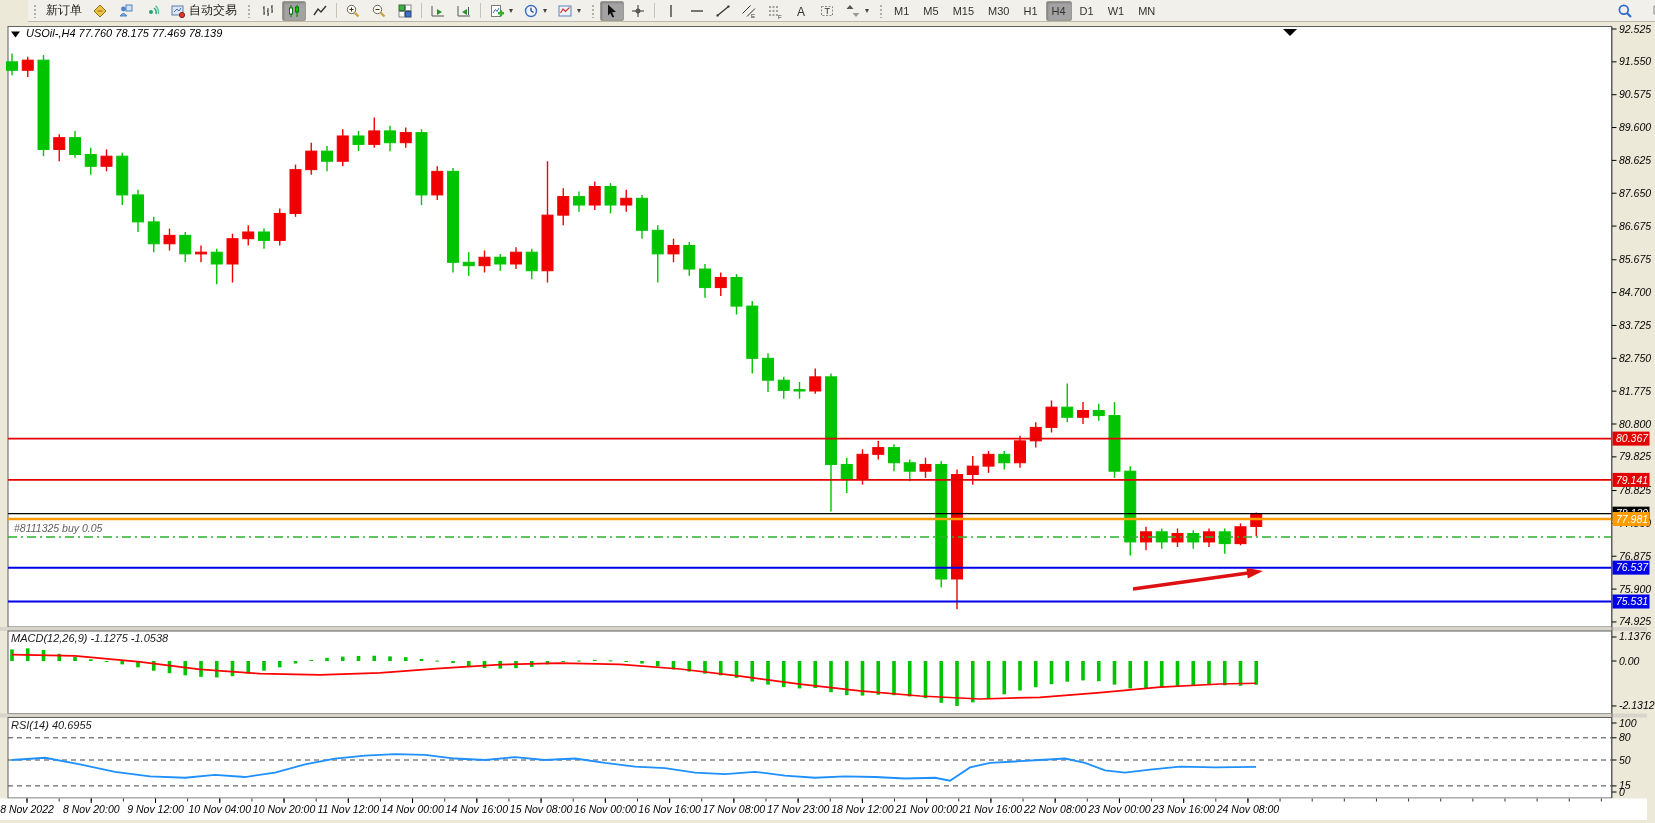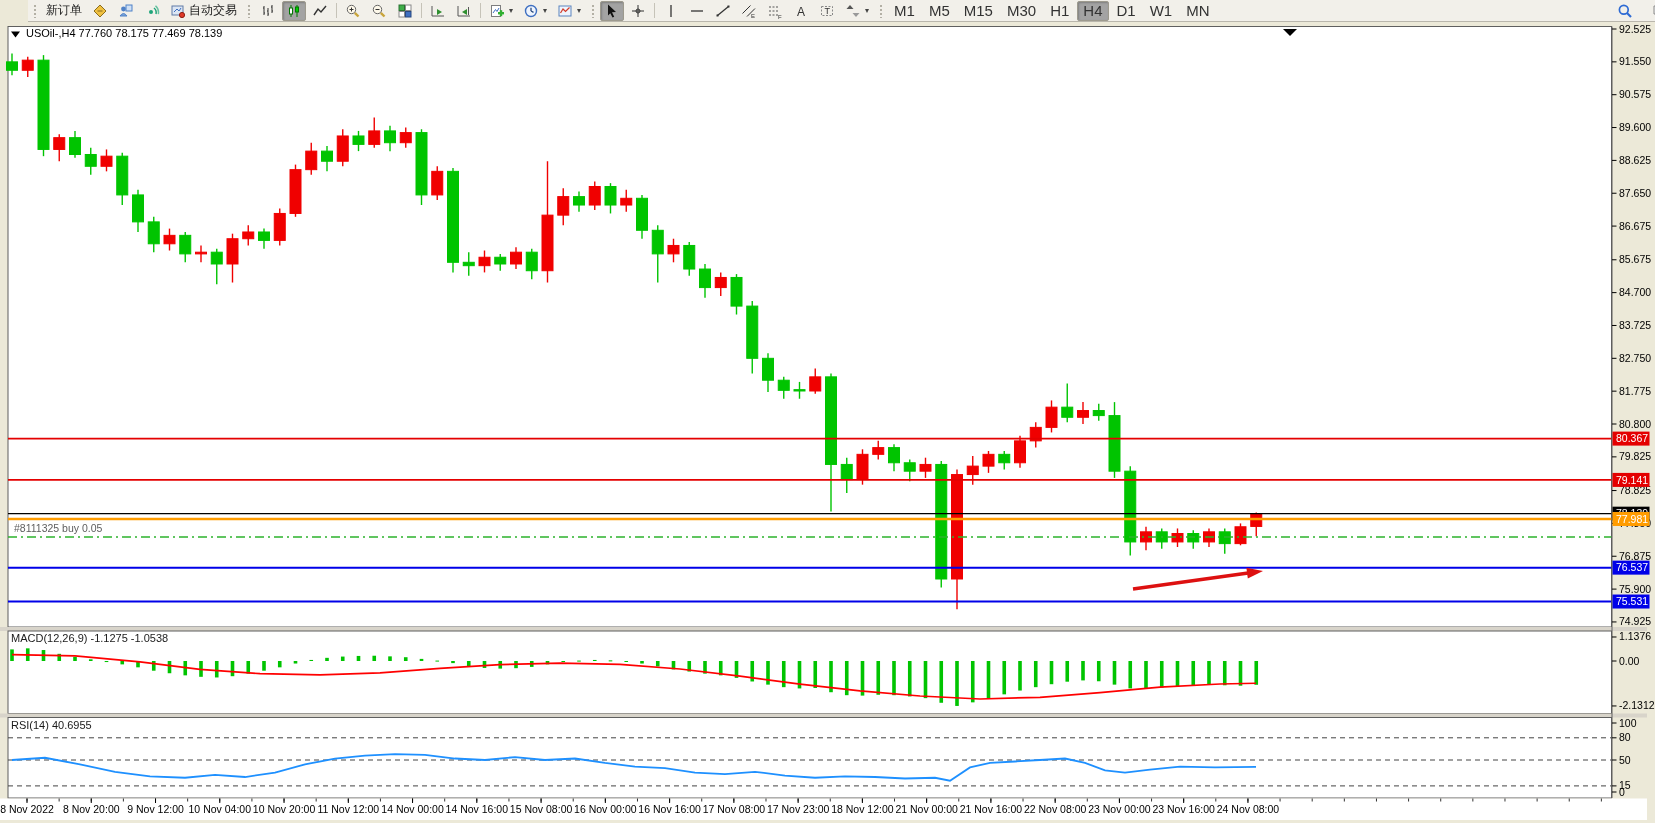--- a/index.html
+++ b/index.html
@@ -4,27 +4,27 @@
 <style>
   html,body{margin:0;padding:0;background:#ece9d8;}
   #app{position:relative;width:1655px;height:823px;overflow:hidden;background:#ece9d8;font-family:"Liberation Sans",sans-serif;}
   
   #toolbar{position:absolute;left:0;top:0;width:1655px;height:21px;background:#f2f0ea;border-bottom:1px solid #b9b6ac;display:flex;margin-left:28px;}
   .tb-btn{display:inline-flex;align-items:center;gap:3px;height:18px;padding:0 3px;margin:0 1px;border:1px solid transparent;border-radius:2px;font-size:12px;color:#222;white-space:nowrap;}
   .tb-btn svg{display:block;}
   .tb-btn.active{background:#a3a3a3;border-color:#9d9a8e;box-shadow:inset 1px 1px 2px rgba(0,0,0,0.22);}
   .tb-grip{width:5px;height:15px;margin:0 4px;background-image:radial-gradient(#b3b0a5 1px,transparent 1.1px);background-size:4px 4px;background-position:1px 1px;}
   .tb-sep{width:1px;height:15px;background:#c6c3b8;margin:0 3px;}
-  .tf-btn{font-size:15px;color:#333;padding:0 5px;}
+  .tf-btn{font-size:11px;color:#333;padding:0 5px;}
   .dd-arrow{font-size:8px;color:#444;margin-left:1px;}
   #tb-right{margin-left:auto;display:flex;align-items:center;gap:9px;margin-right:10px;}
   .badge-wrap{position:relative;}
   .badge{position:absolute;top:-5px;right:-7px;width:13px;height:13px;background:#e8442e;color:#fff;font:bold 9px/13px "Liberation Sans",sans-serif;text-align:center;border-radius:50%;border:1px solid #fff;}
   
-  #chartwrap{position:absolute;left:0;top:22px;width:1655px;height:801px;background:#ece9d8;}
+  #chartwrap{position:absolute;left:0;top:22px;width:1655px;height:801px;background:#ece9d8;font-style:italic;}
   svg text{font-family:"Liberation Sans",sans-serif;}
   .axis-txt{font-size:10.5px;fill:#000;}
   .pane-label{font-size:11px;fill:#1a1a1a;}
   .tag-txt{font-size:10.5px;fill:#fff;}
   .title-txt{font-size:11px;fill:#000;}
   .trade-txt{font-size:10.5px;fill:#5e5e5e;}
 </style>
 </head>
 <body>
 

